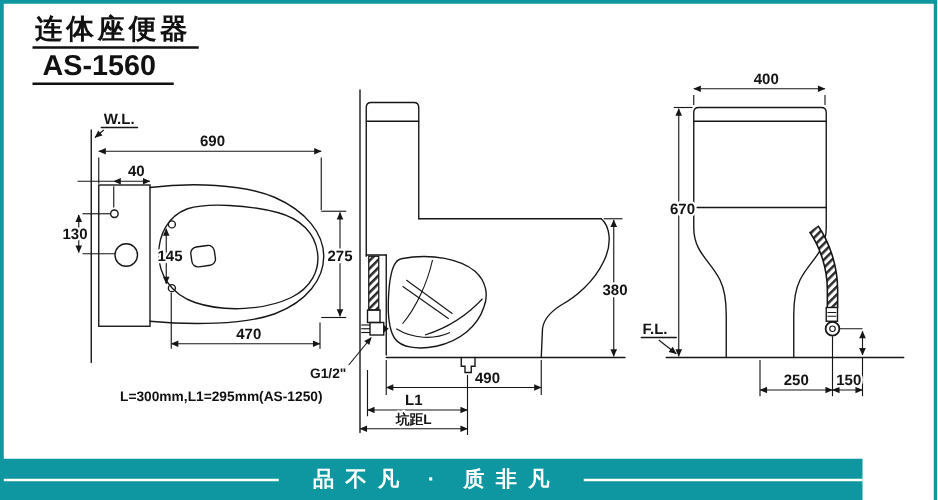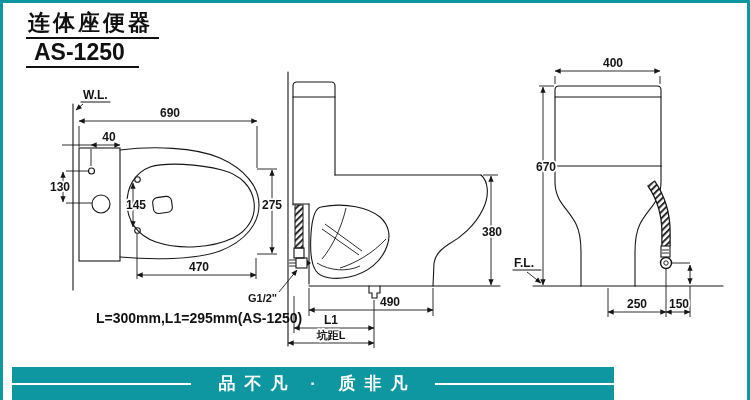--- a/index.html
+++ b/index.html
@@ -10,24 +10,24 @@
   .border-left{left:0;top:0;width:3px;height:400px;}
   .border-right{right:0;top:0;width:3px;height:400px;}
 
   .title-block{position:absolute;left:26px;top:11px;}
   .title-cn{display:inline-block;font-family:Liberation Serif, serif;font-weight:bold;
             font-size:22px;letter-spacing:3px;color:#111;border-bottom:2px solid #111;
             padding:0 6px 2px 2px;line-height:1.1;}
   .model{display:inline-block;font-weight:bold;font-size:23px;color:#111;
          border-bottom:2px solid #111;padding:0 14px 1px 8px;line-height:1.1;margin-top:1px;}
 
-  .notes{position:absolute;left:96px;top:313px;font-size:14px;font-weight:bold;
+  .notes{position:absolute;left:96px;top:313px;font-size:11px;font-weight:bold;
          color:#111;line-height:10px;white-space:nowrap;}
 
-  .footer{position:absolute;left:12px;bottom:0;width:602px;height:33px;background:#0e97a0;
+  .footer{position:absolute;left:0;bottom:0;width:690px;height:33px;background:#0e97a0;
           display:flex;align-items:center;}
   .fline{height:2px;background:#fff;flex:1;}
   .fline.left{margin-right:18px;}
   .fline.right{margin-left:18px;}
   .slogan{color:#fff;font-size:17px;font-weight:bold;letter-spacing:9px;white-space:nowrap;
           line-height:1;padding-left:9px;}
 
   svg{position:absolute;left:0;top:0;}
   .ln{stroke:#161616;stroke-width:1.1;fill:none;stroke-linecap:round;}
   .thin{stroke:#161616;stroke-width:0.9;fill:none;}
@@ -216,21 +216,21 @@
       </g>
       <g>
         <line class="thin" x1="666" y1="312" x2="690" y2="312" marker-start="url(#mA)" marker-end="url(#mA)"></line>
         <text class="dim" x="679" y="308">150</text>
       </g>
     </g>
   </svg>
 
   <div class="title-block">
     <div><span class="title-cn">连体座便器</span></div>
-    <div><span class="model">AS-1250</span></div>
+    <div><span class="model">AS-1560</span></div>
   </div>
 
   <div class="notes">
     <div>L=300mm,L1=295mm(AS-1250)</div>
   </div>
 
   <div class="footer">
     <div class="fline left"></div>
     <span class="slogan">品不凡 · 质非凡</span>
     <div class="fline right"></div>

